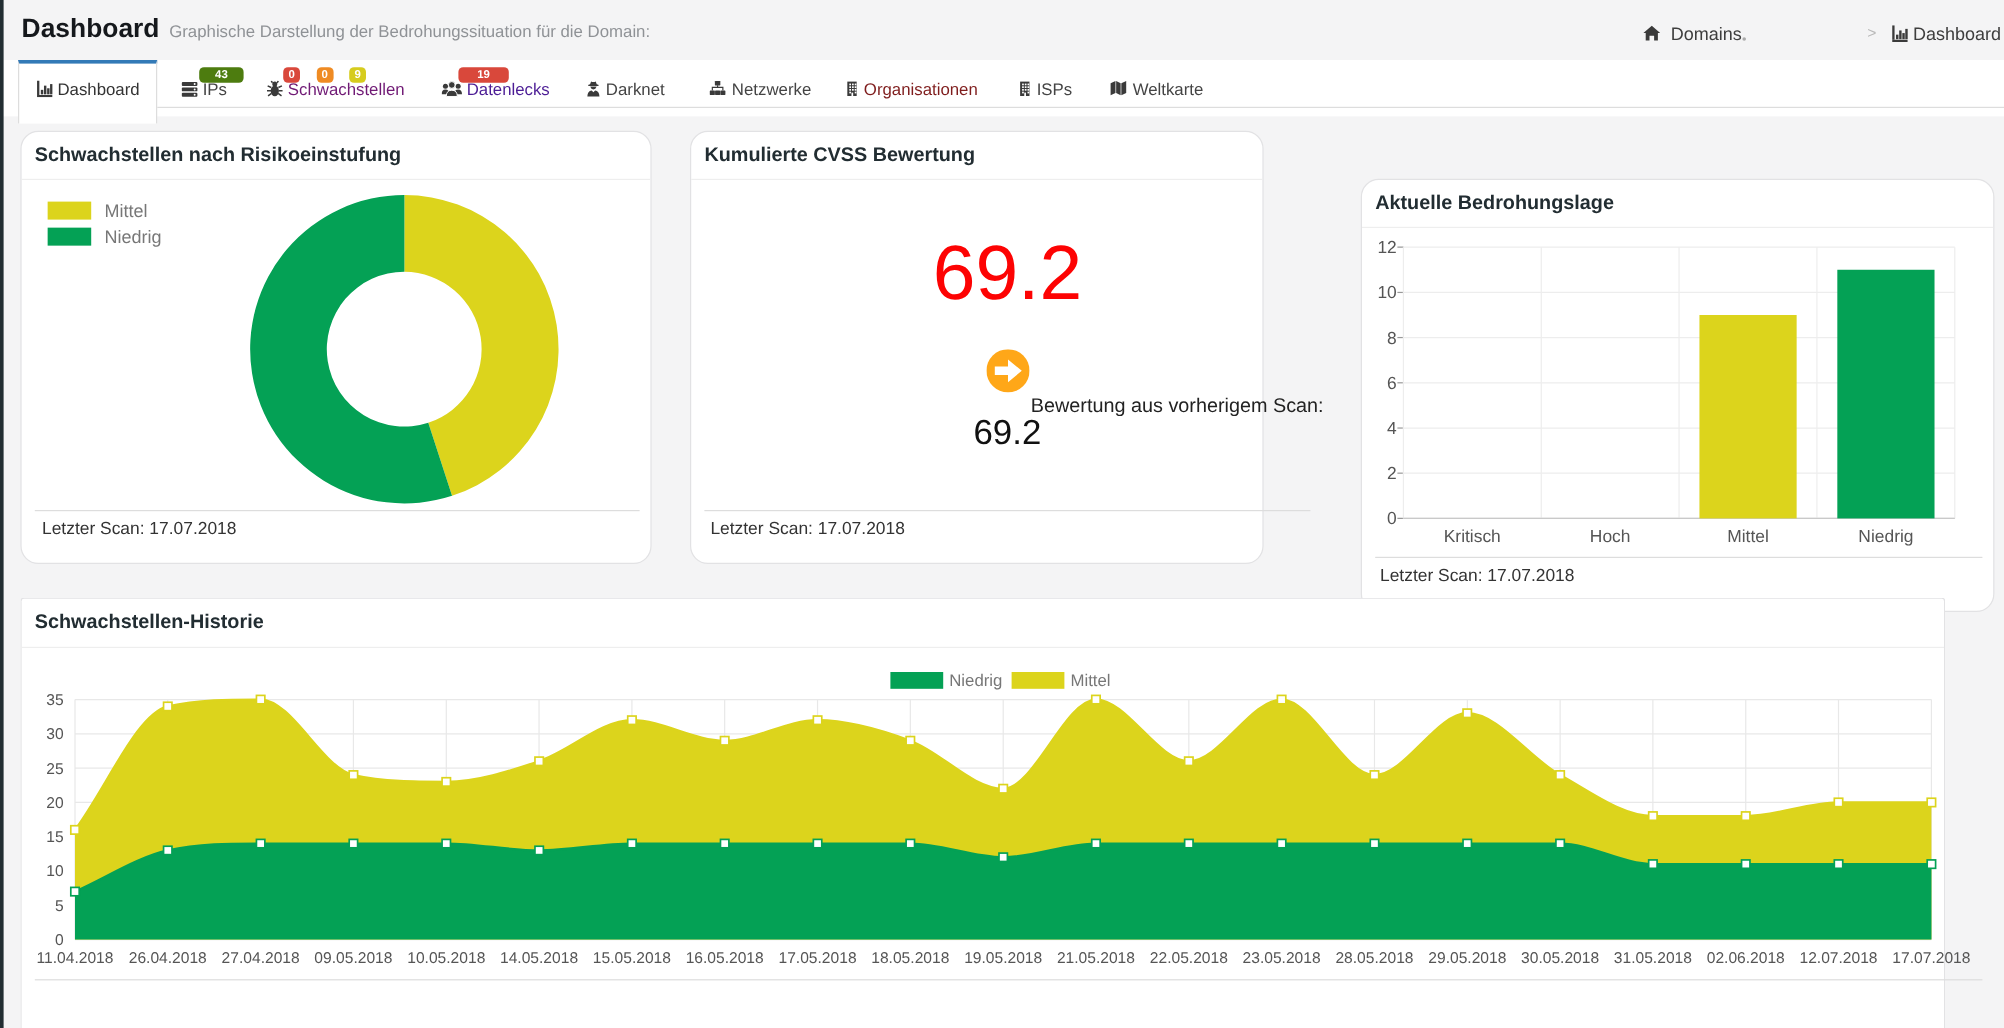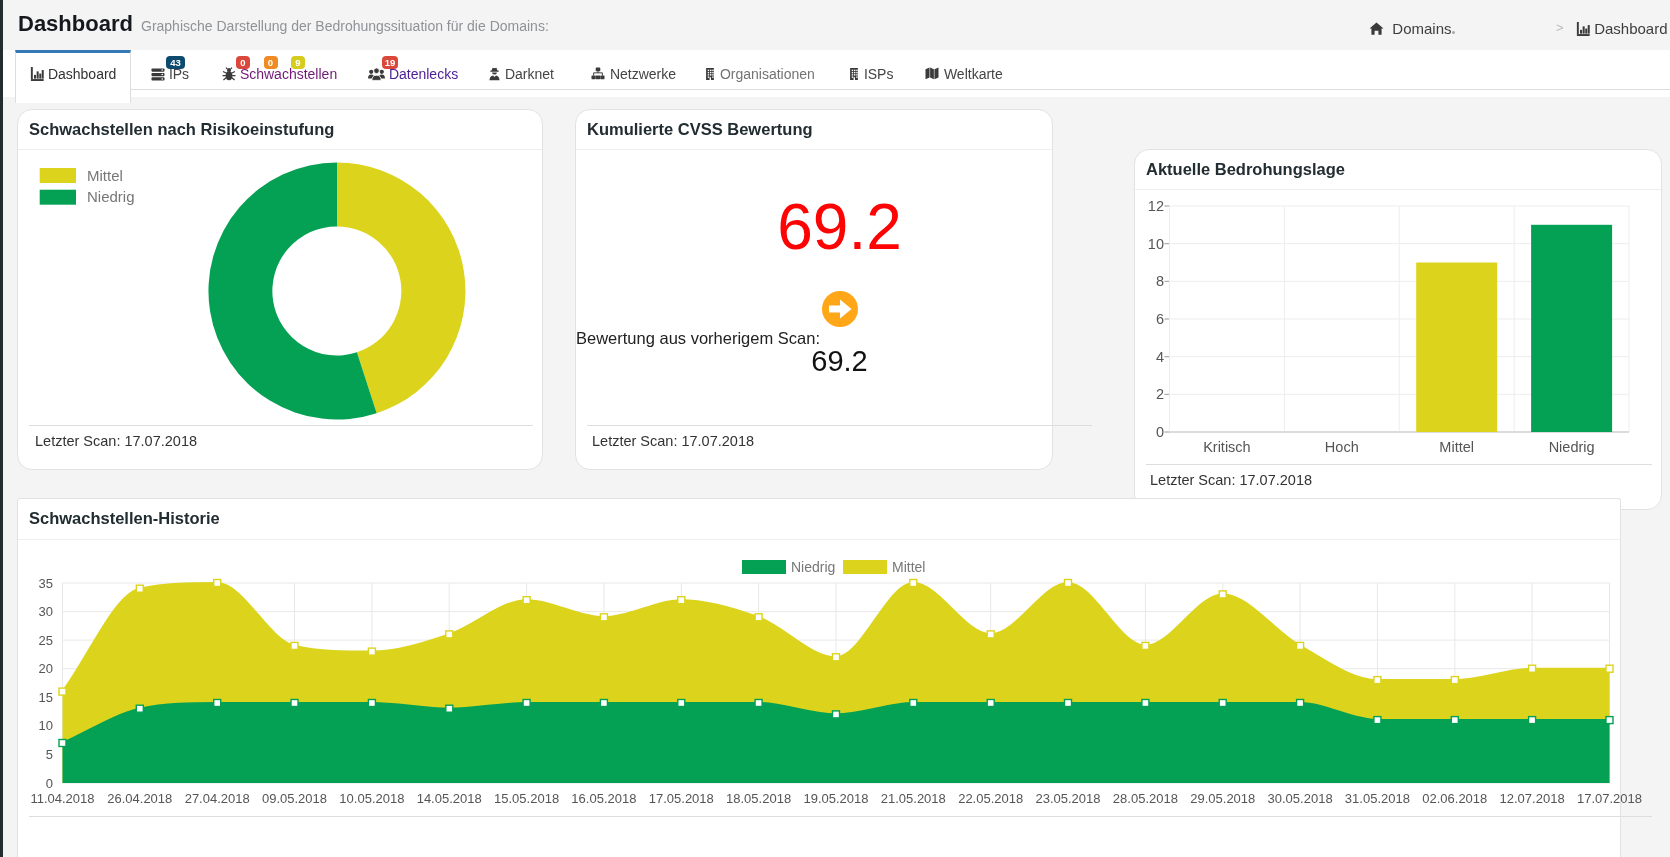--- a/index.html
+++ b/index.html
@@ -23,21 +23,21 @@
 .ptitle { position:absolute; left:11px; top:10px; font-size:16.5px; font-weight:bold; color:#222d32; }
 .phead { position:absolute; left:0; top:39px; width:100%; height:1px; background:#eee; }
 .pfootline { position:absolute; left:11px; height:1px; background:#ddd; }
 .pfoot { position:absolute; font-size:14.5px; color:#333; }
 svg text { font-family:"Liberation Sans", sans-serif; }
 </style>
 </head>
 <body>
 <div id="leftstrip"></div>
 <div id="pagetitle">Dashboard</div>
-<div id="subtitle">Graphische Darstellung der Bedrohungssituation für die Domains:</div>
+<div id="subtitle">Graphische Darstellung der Bedrohungssituation für die Domain:</div>
 <div id="crumb">
     <span style="position:absolute;left:1369px;top:0px;"><svg width="15" height="14" viewBox="0 0 16 16" style="vertical-align:-2px" fill="#3a3a3a">
         <path d="M8 0.5 L16 7.5 h-2.2 v7 h-3.6 v-4.5 h-4.4 v4.5 H2.2 v-7 H0 Z"></path>
       </svg>&nbsp; Domains</span>
     <span style="position:absolute;left:1556px;top:0px;color:#b8b8b8;font-size:13px;">&gt;</span>
     <span style="position:absolute;left:1576px;top:0px;"><svg width="14" height="14" viewBox="0 0 16 16" style="vertical-align:-2px" fill="#3a3a3a">
         <path d="M1,0 h2.2 v13.8 H1 Z"></path>
         <path d="M1,13.8 h14.6 V16 H1 Z"></path>
         <rect x="4.6" y="9" width="2.3" height="4.3"></rect>
         <rect x="7.6" y="5" width="2.3" height="8.3"></rect>
@@ -84,21 +84,21 @@
         <path d="M4.9,6 a3.2,3.6 0 0 0 6.2,0 Z"></path>
         <path d="M1.8,15.8 q0.2,-5.4 4.4,-6 l1.8,1.8 l1.8,-1.8 q4.2,0.6 4.4,6 Z"></path>
       </svg>&nbsp;Darknet</div>
 <div class="tab" style="left:590px;color:#444"><svg width="16" height="13" viewBox="0 0 16 16" style="vertical-align:-1px" fill="#3a3a3a">
         <rect x="5.2" y="0.6" width="5.6" height="4.6" rx="0.5"></rect>
         <path d="M8,5 v2.4 M2.6,10.4 V7.2 H13.4 V10.4" stroke="#3a3a3a" stroke-width="1.2" fill="none"></path>
         <rect x="0" y="10.4" width="5.2" height="4.6" rx="0.5"></rect>
         <rect x="5.4" y="10.4" width="5.2" height="4.6" rx="0.5"></rect>
         <rect x="10.8" y="10.4" width="5.2" height="4.6" rx="0.5"></rect>
       </svg>&nbsp;Netzwerke</div>
-<div class="tab" style="left:704px;color:#737373"><svg width="12" height="14" viewBox="0 0 16 16" style="vertical-align:-1.5px" fill="#3a3a3a">
+<div class="tab" style="left:704px;color:#7f1d1d"><svg width="12" height="14" viewBox="0 0 16 16" style="vertical-align:-1.5px" fill="#3a3a3a">
         <rect x="2.8" y="0" width="10.4" height="16"></rect>
         <rect x="5" y="2.2" width="1.9" height="1.9" fill="#fff"></rect>
         <rect x="8" y="2.2" width="1.9" height="1.9" fill="#fff"></rect>
         <rect x="11" y="2.2" width="1.9" height="1.9" fill="#fff"></rect>
         <rect x="5" y="5.2" width="1.9" height="1.9" fill="#fff"></rect>
         <rect x="8" y="5.2" width="1.9" height="1.9" fill="#fff"></rect>
         <rect x="11" y="5.2" width="1.9" height="1.9" fill="#fff"></rect>
         <rect x="5" y="8.2" width="1.9" height="1.9" fill="#fff"></rect>
         <rect x="8" y="8.2" width="1.9" height="1.9" fill="#fff"></rect>
         <rect x="11" y="8.2" width="1.9" height="1.9" fill="#fff"></rect>
@@ -117,25 +117,25 @@
         <rect x="5" y="8.2" width="1.9" height="1.9" fill="#fff"></rect>
         <rect x="8" y="8.2" width="1.9" height="1.9" fill="#fff"></rect>
         <rect x="11" y="8.2" width="1.9" height="1.9" fill="#fff"></rect>
         <rect x="5" y="11.2" width="1.9" height="1.9" fill="#fff"></rect>
         <rect x="11" y="11.2" width="1.9" height="1.9" fill="#fff"></rect>
         <rect x="7.4" y="12.2" width="1.9" height="3.8" fill="#fff"></rect>
       </svg>&nbsp;ISPs</div>
 <div class="tab" style="left:924px;color:#444"><svg width="16" height="13" viewBox="0 0 16 16" style="vertical-align:-1px" fill="#3a3a3a">
         <path d="M0,2.8 L5,0.6 V13 L0,15.2 Z M5.7,0.6 L10.3,2.8 V15.2 L5.7,13 Z M11,2.8 L16,0.6 V13 L11,15.2 Z"></path>
       </svg>&nbsp;Weltkarte</div>
-<div class="badge" style="left:166px;width:19px;background:#0c4a6e;">43</div>
+<div class="badge" style="left:166px;width:37px;background:#4d7c0f;">43</div>
 <div class="badge" style="left:236px;width:14px;background:#d9483b;">0</div>
 <div class="badge" style="left:263.5px;width:14px;background:#ef8b23;">0</div>
 <div class="badge" style="left:291px;width:14px;background:#d6cc1e;">9</div>
-<div class="badge" style="left:382px;width:16px;background:#d9483b;">19</div>
+<div class="badge" style="left:382px;width:42px;background:#d9483b;">19</div>
   </div>
 
 <div class="panel" style="left:17px; top:109px; width:526px; height:361px;">
   <div class="ptitle">Schwachstellen nach Risikoeinstufung</div>
   <div class="phead"></div>
   <div class="pfootline" style="top:315px; width:504px;"></div>
   <div class="pfoot" style="left:17px; top:323px;">Letzter Scan: 17.07.2018</div>
   <svg width="524" height="273" style="position:absolute; left:0; top:41px;">
     <g transform="translate(-17,-150)">
       <path d="M336.0,161.5 A128.5,128.5 0 0 1 375.7,412.2 L355.9,351.3 A64.5,64.5 0 0 0 336.0,225.5 Z" fill="#dcd41c"></path>
@@ -151,21 +151,21 @@
 <div class="panel" style="left:575px; top:109px; width:478px; height:361px;">
   <div class="ptitle">Kumulierte CVSS Bewertung</div>
   <div class="phead"></div>
   <div class="pfootline" style="top:315px; width:505px;"></div>
   <div class="pfoot" style="left:16px; top:323px;">Letzter Scan: 17.07.2018</div>
   <div class="abs" style="left:0; top:80px; width:527px; text-align:center; font-size:64px; color:#fd0303;">69.2</div>
   <svg width="36" height="36" viewBox="0 0 36 36" style="position:absolute; left:245.5px; top:180.5px;">
     <circle cx="18" cy="18" r="18" fill="#ffa718"></circle>
     <path d="M7 14.5 h11 v-6 L29.5 18 L18 27.5 v-6 H7 Z" fill="#fff"></path>
   </svg>
-  <div class="abs" style="left:0; top:219px; width:527px; text-align:left; font-size:16.5px; color:#222;">Bewertung aus vorherigem Scan:</div>
+  <div class="abs" style="left:0; top:219px; width:527px; text-align:right; font-size:16.5px; color:#222;">Bewertung aus vorherigem Scan:</div>
   <div class="abs" style="left:0; top:235px; width:527px; text-align:center; font-size:29px; color:#111;">69.2</div>
 </div>
 
 <div class="panel" style="left:1134px; top:109px; width:528px; height:361px;margin-top:40px;">
   <div class="ptitle">Aktuelle Bedrohungslage</div>
   <div class="phead"></div>
   <div class="pfootline" style="top:314px; width:506px;"></div>
   <div class="pfoot" style="left:15px; top:322px;">Letzter Scan: 17.07.2018</div>
   <svg width="526" height="270" style="position:absolute; left:0; top:41px;">
     <g transform="translate(-1134,-150)">

